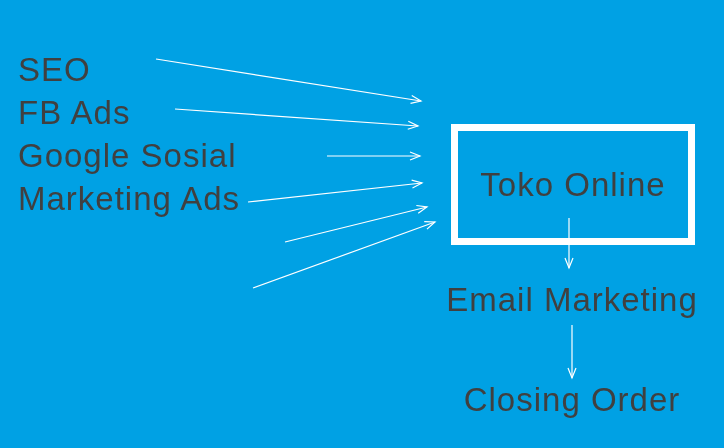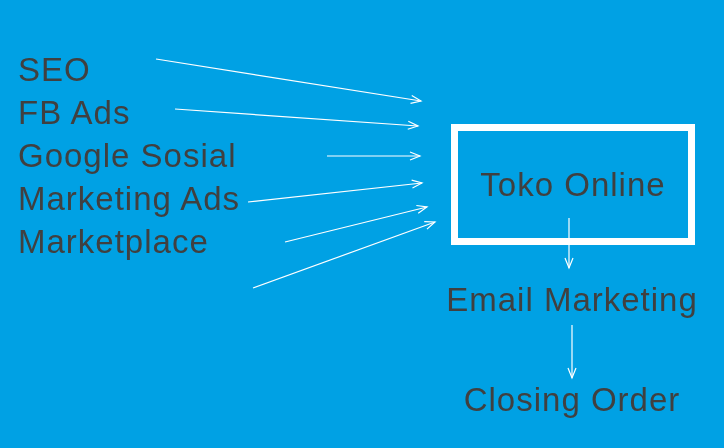--- a/index.html
+++ b/index.html
@@ -83,21 +83,20 @@
     <line x1="253" y1="288" x2="435" y2="222" marker-end="url(#openArrow)"></line>
     <line x1="569" y1="218" x2="569" y2="268" marker-end="url(#openArrow)"></line>
     <line x1="572" y1="325" x2="572" y2="378" marker-end="url(#openArrow)"></line>
   </svg>
 
   <div class="source-list">
     <div>SEO</div>
     <div>FB Ads</div>
     <div>Google Sosial</div>
     <div>Marketing Ads</div>
-    <div>Marketplace</div>
   </div>
 
   <div class="store-box">
     <span>Toko Online</span>
   </div>
 
   <div class="funnel-label funnel-email">Email Marketing</div>
 
   <div class="funnel-label funnel-closing">Closing Order</div>
 

